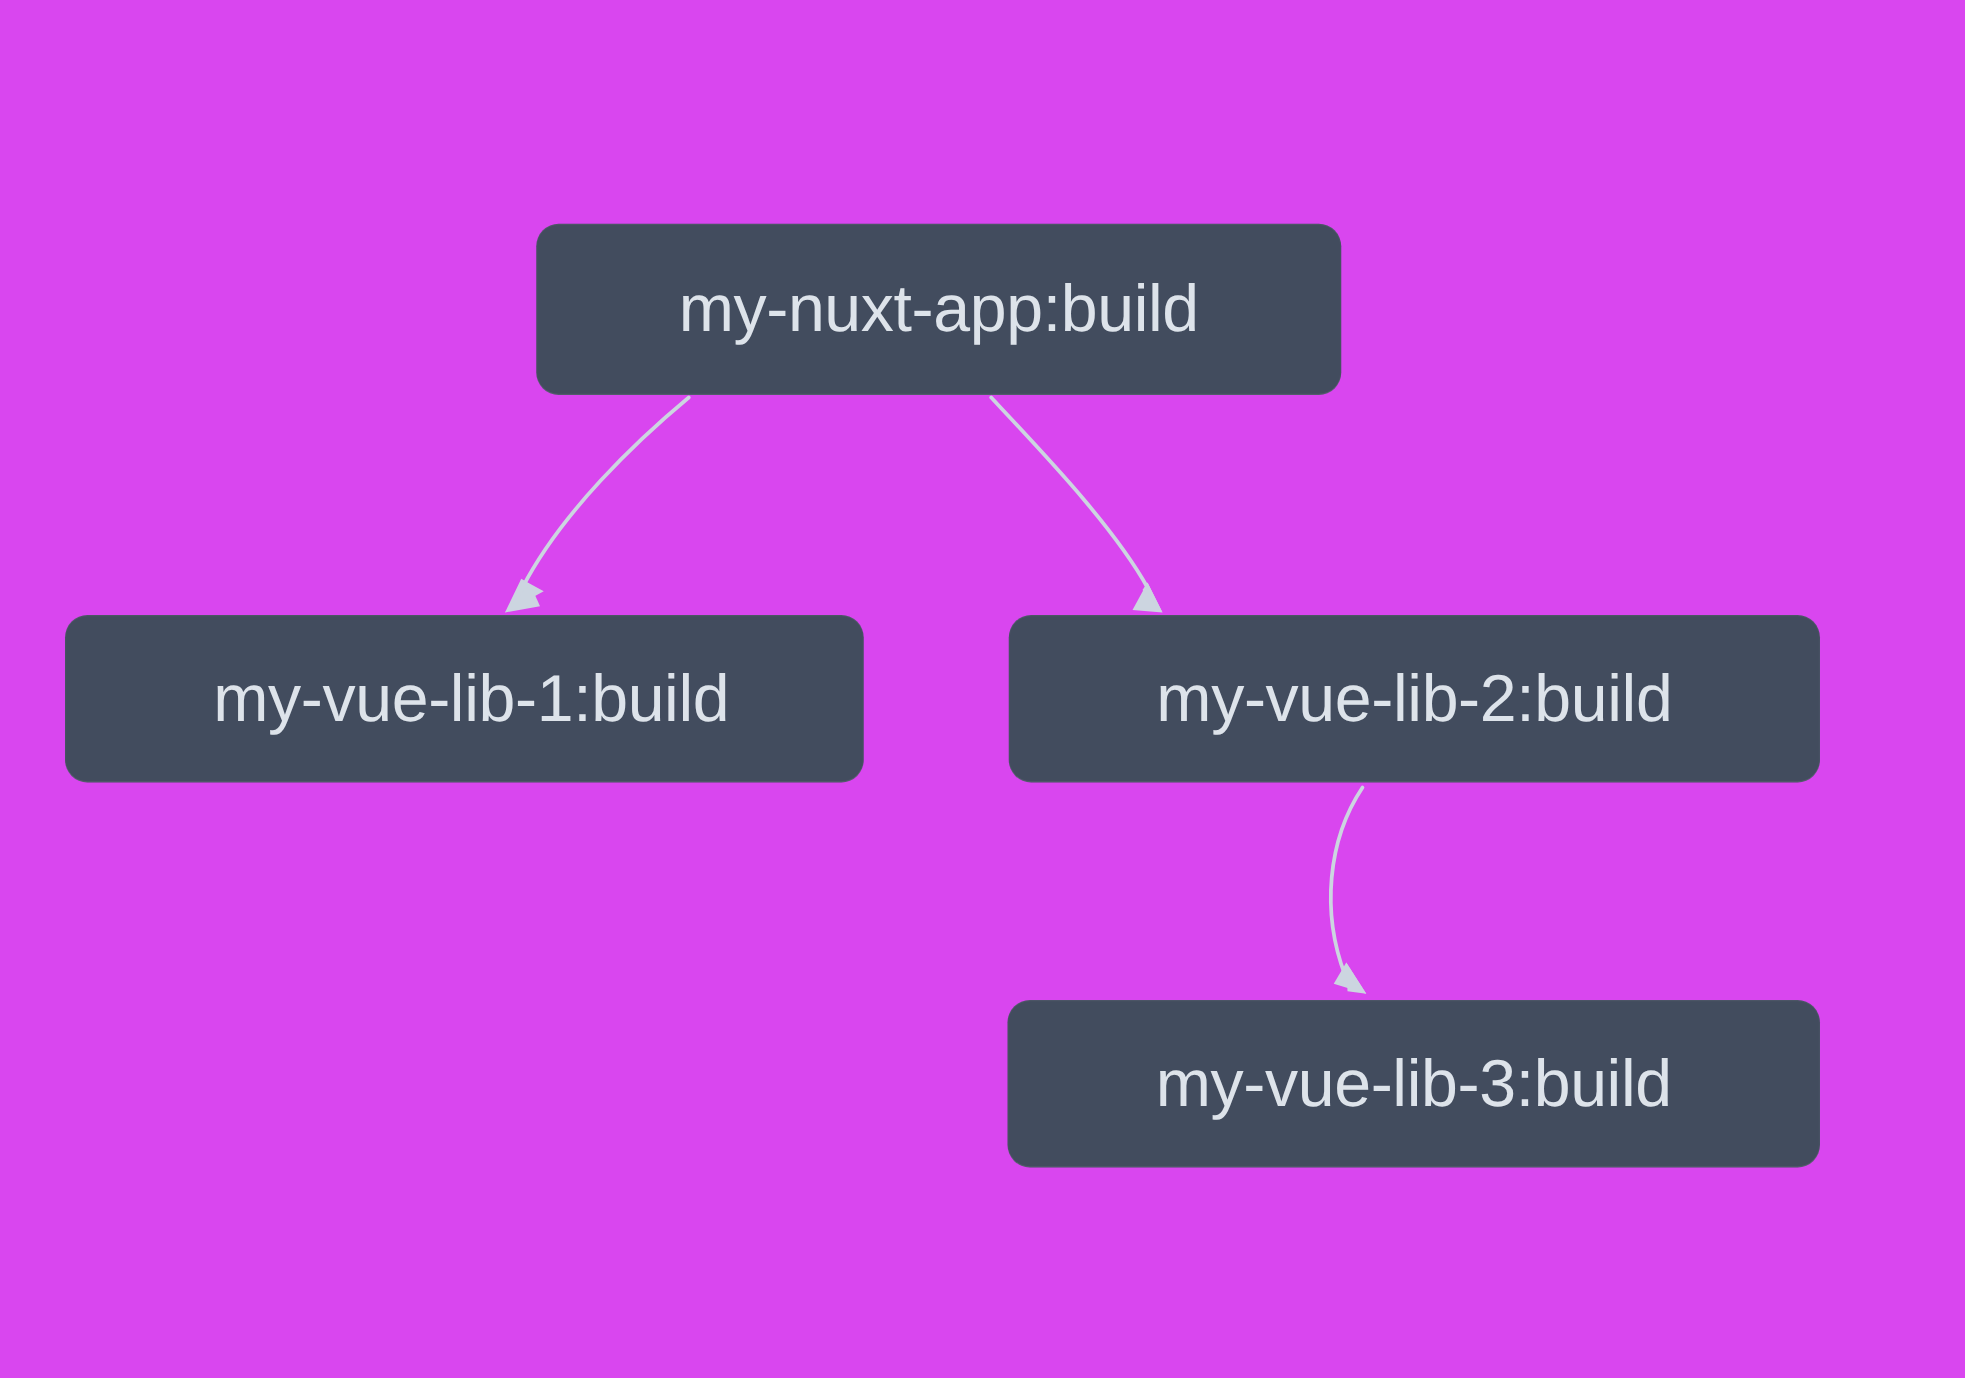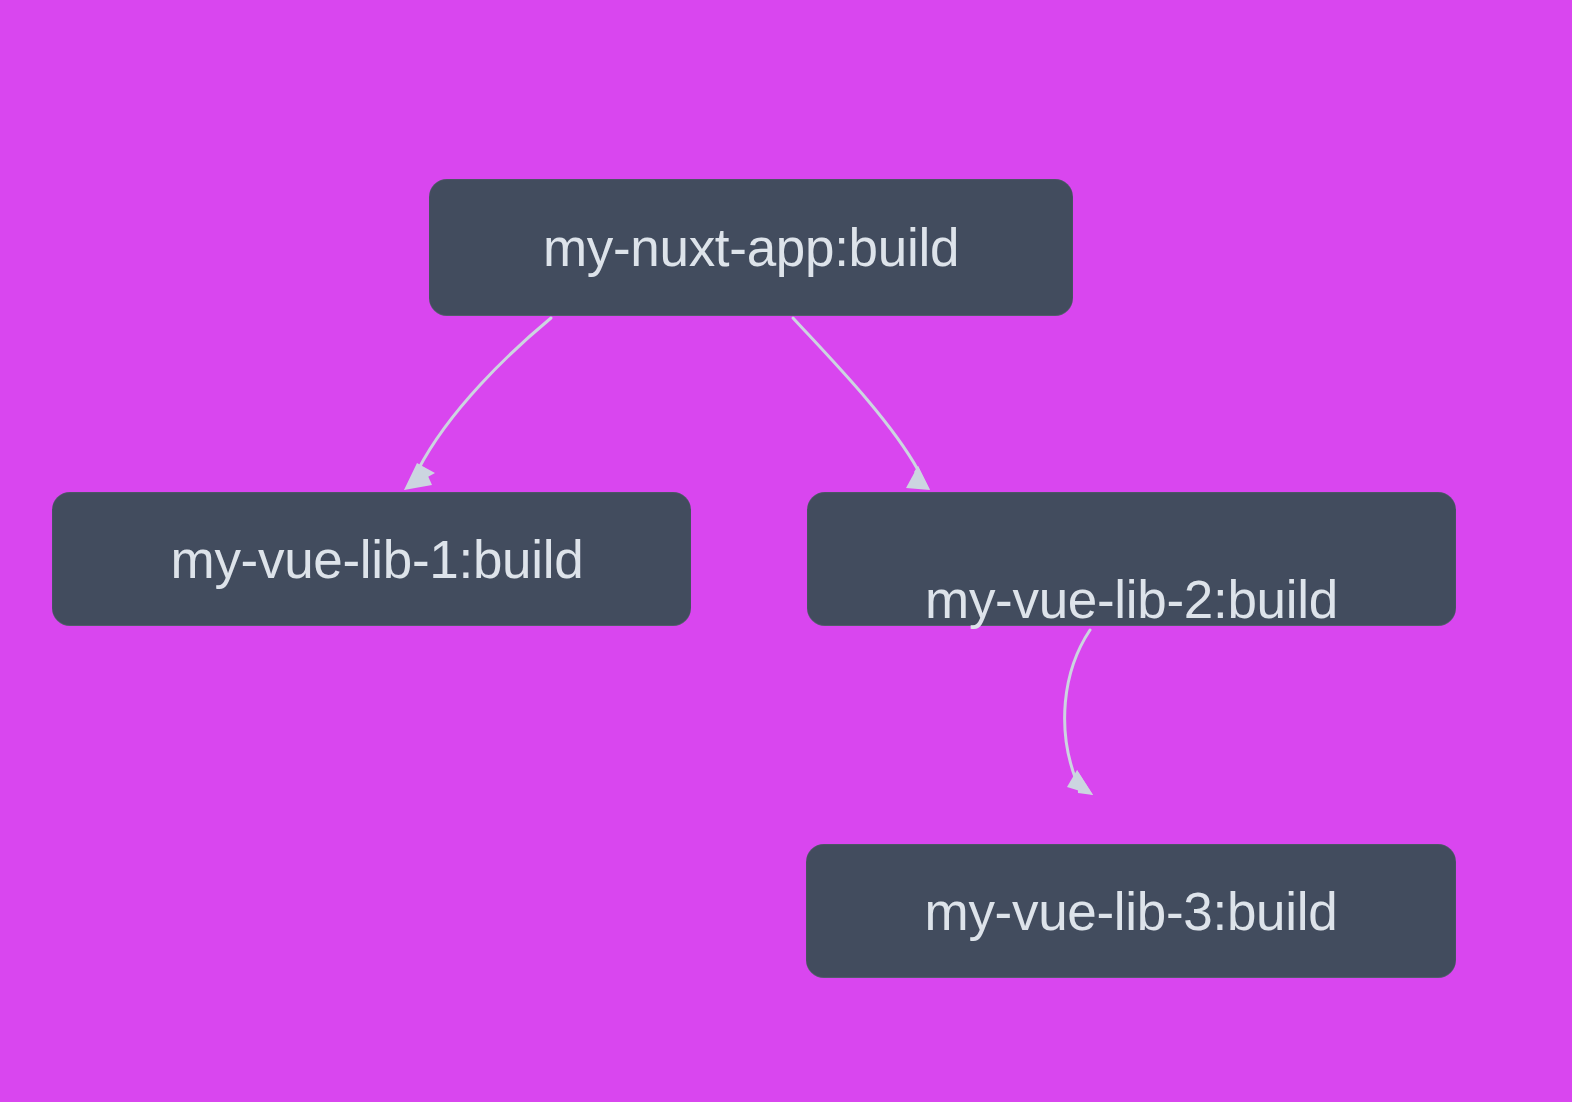--- a/index.html
+++ b/index.html
@@ -50,24 +50,24 @@
     white-space: nowrap;
     user-select: none;
   }
   #node-my-nuxt-app-build {
     left: 429px;  top: 179px;  width: 644px;  height: 137px;
   }
   #node-my-vue-lib-1-build {
     left: 52px;   top: 492px;  width: 639px;  height: 134px; padding-left: 11px;
   }
   #node-my-vue-lib-2-build {
-    left: 807px;  top: 492px;  width: 649px;  height: 134px; align-items: flex-end;
+    left: 807px;  top: 492px;  width: 649px;  height: 134px;
   }
   #node-my-vue-lib-3-build {
-    left: 806px;  top: 844px;  width: 650px;  height: 134px;
+    left: 806px;  top: 800px;  width: 650px;  height: 134px;
   }
 </style>
 </head>
 <body>
 
 <div id="graph-canvas">
 
   <svg id="edge-layer" viewBox="0 0 1572 1102" width="1572" height="1102" xmlns="http://www.w3.org/2000/svg">
 
     <g>

